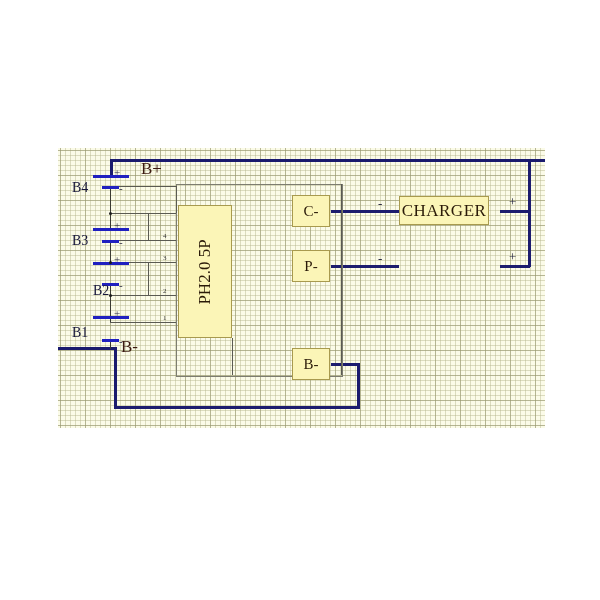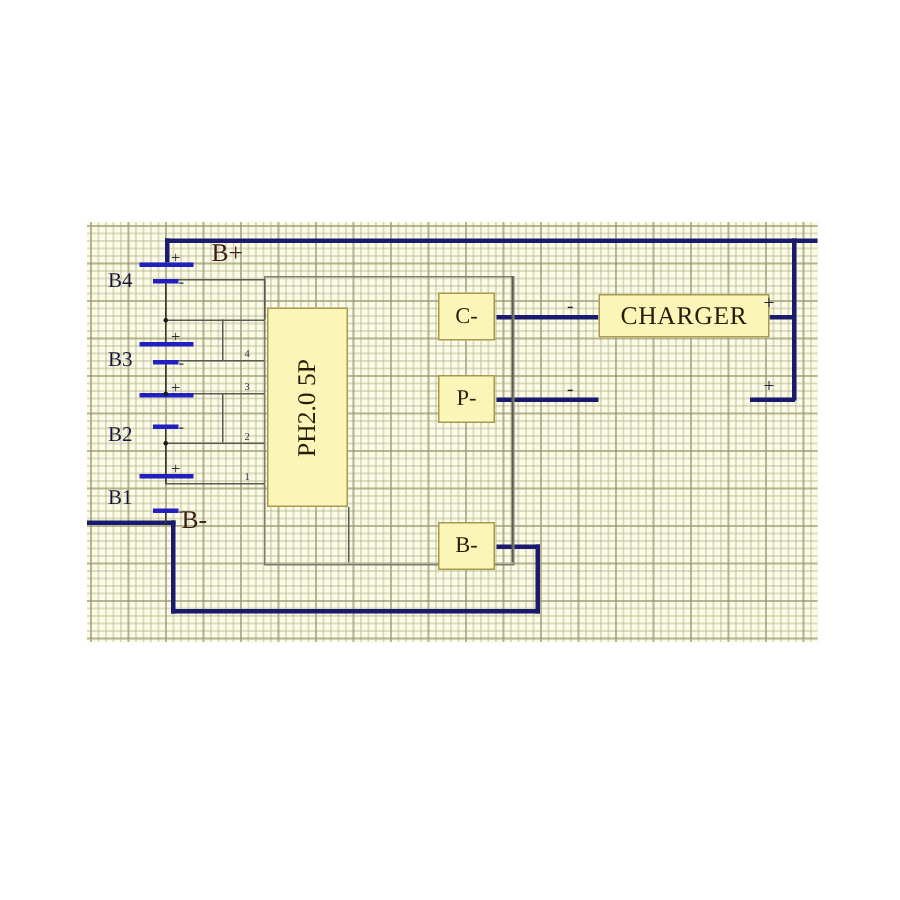--- a/index.html
+++ b/index.html
@@ -228,36 +228,36 @@
   </div>
 
   <div class="pad pad-sq" style="left:292px; top:250px; width:38px; height:32px;">
     <span>P-</span>
   </div>
 
   <div class="pad pad-sq" style="left:292px; top:348px; width:38px; height:32px;">
     <span>B-</span>
   </div>
 
-  <div class="pad pad-wide" style="left:399px; top:196px; width:114px; height:29px;">
+  <div class="pad pad-wide" style="left:399px; top:196px; width:90px; height:29px;">
     <span>CHARGER</span>
   </div>
 
 
   <span class="lbl lbl-term" style="left:378px; top:196px;">-</span>
   <span class="lbl lbl-term" style="left:509px; top:194px;">+</span>
   <span class="lbl lbl-term" style="left:378px; top:251px;">-</span>
   <span class="lbl lbl-term" style="left:509px; top:249px;">+</span>
 
   <span class="lbl lbl-rail" style="left:141px; top:159px;">B+</span>
   <span class="lbl lbl-rail" style="left:121px; top:337px;">B-</span>
 
   <span class="lbl lbl-batt" style="left:72px; top:180px;">B4</span>
   <span class="lbl lbl-batt" style="left:72px; top:233px;">B3</span>
-  <span class="lbl lbl-batt" style="left:72px; top:283px;">B2</span>
+  <span class="lbl lbl-batt" style="left:72px; top:283px;padding-left:21px;">B2</span>
   <span class="lbl lbl-batt" style="left:72px; top:325px;">B1</span>
 
   <span class="lbl lbl-sign" style="left:114px; top:166px;">+</span>
   <span class="lbl lbl-sign" style="left:119px; top:182px;">-</span>
 
   <span class="lbl lbl-sign" style="left:114px; top:219px;">+</span>
   <span class="lbl lbl-sign" style="left:119px; top:236px;">-</span>
 
   <span class="lbl lbl-sign" style="left:114px; top:253px;">+</span>
   <span class="lbl lbl-sign" style="left:119px; top:279px;">-</span>

